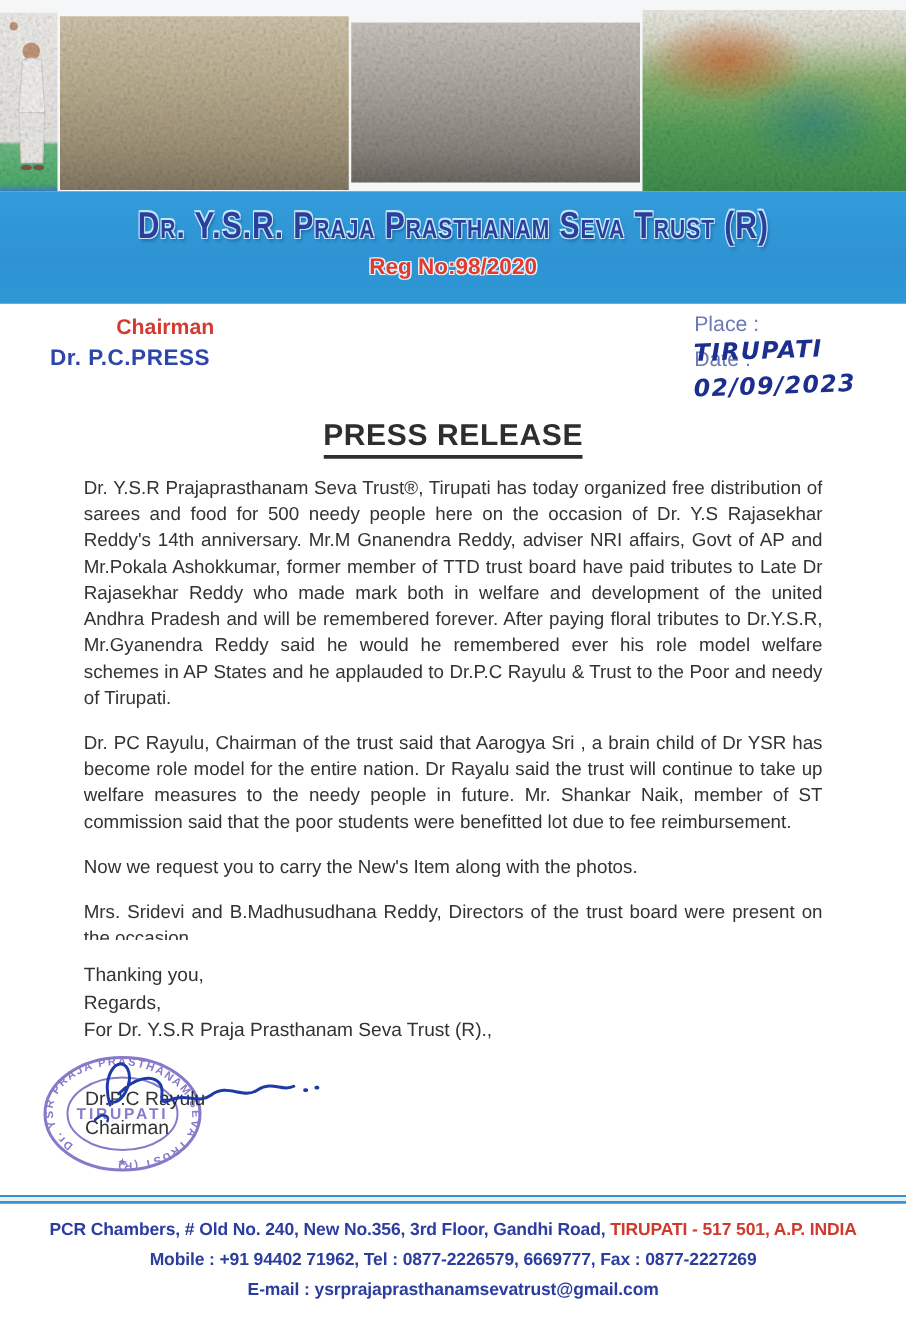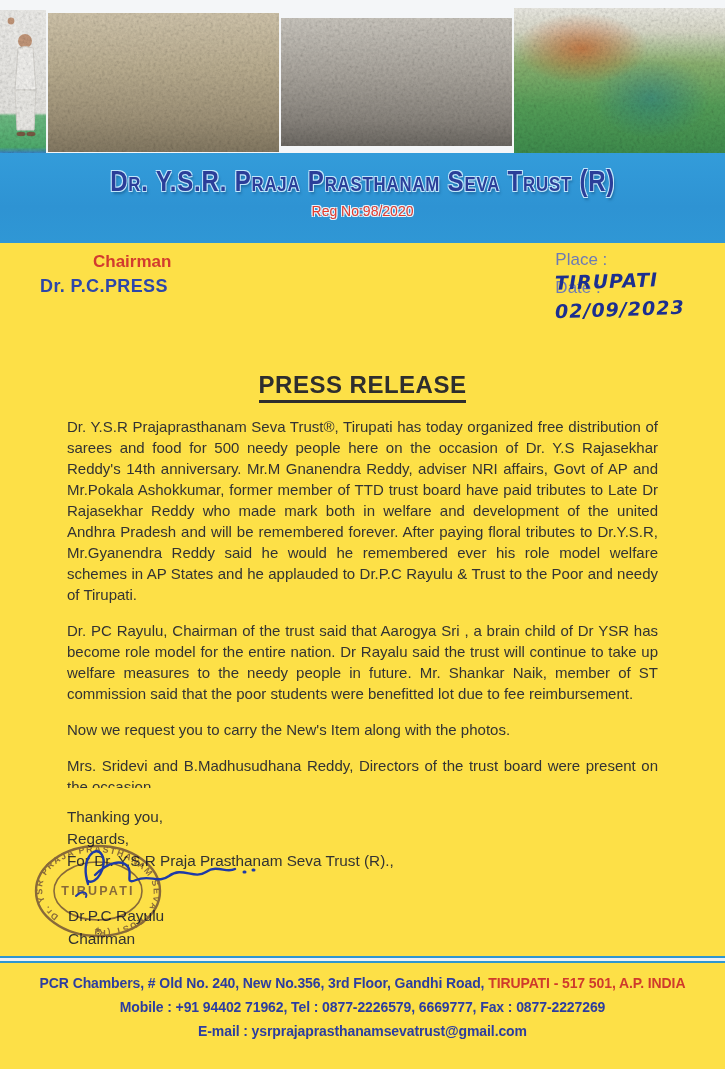--- a/index.html
+++ b/index.html
@@ -1,18 +1,18 @@
 <!DOCTYPE html>
 <html><head>
 <meta charset="utf-8">
 <style>
   html,body{margin:0;padding:0;background:#d8d8d8;}
   .page{
     width:725px;height:1069px;margin:0 auto;position:relative;overflow:hidden;
-    background:#fde047;font-family:"Liberation Sans",sans-serif;color:#333;
+    background:#ffffff;font-family:"Liberation Sans",sans-serif;color:#333;
     display:flex;flex-direction:column;
   }
   
   .banner{height:153px;padding-top:8px;box-sizing:border-box;display:flex;gap:2px;
     background:#f4f6f8;align-items:flex-start;}
   .photo{position:relative;overflow:hidden;}
   .photo svg.noise{position:absolute;inset:0;mix-blend-mode:multiply;opacity:.5;}
   .p-ysr{width:46px;height:143px;margin-top:2px;
     background:linear-gradient(180deg,#f2f1ee 0%,#e9e8e4 72%,#6fbe85 74%,#4fae6e 96%,#3a86c9 100%);}
   .p-sepia{width:231px;height:139px;margin-top:5px;
@@ -24,34 +24,34 @@
       radial-gradient(ellipse 45% 35% at 32% 28%, rgba(205,100,45,.75), rgba(205,100,45,0) 70%),
       radial-gradient(ellipse 40% 40% at 65% 62%, rgba(30,120,150,.45), rgba(30,120,150,0) 70%),
       linear-gradient(180deg,#f0efe8 0%,#ddddcc 16%,#8fb573 38%,#55a159 68%,#3f8f4e 100%);}
   
   .masthead{height:90px;box-sizing:border-box;padding-top:11px;text-align:center;
     background:linear-gradient(180deg,#339cda 0%,#2e93d3 60%,#2f97d5 100%);}
   .masthead-title{display:inline-block;font-variant:small-caps;font-weight:bold;
     font-size:30px;letter-spacing:1px;color:#2b3e99;white-space:nowrap;
     transform:scaleX(.8);transform-origin:50% 50%;
     text-shadow:-1px -1px 0 #c2e7fb,1px -1px 0 #c2e7fb,-1px 1px 0 #c2e7fb,1px 1px 0 #c2e7fb,2px 3px 3px rgba(0,40,80,.35);}
-  .masthead-reg{margin-top:5px;font-size:14px;font-weight:normal;color:#e23b2e;
+  .masthead-reg{margin-top:5px;font-size:18px;font-weight:bold;color:#e23b2e;
     text-shadow:-1px -1px 0 #eaf4fb,1px -1px 0 #eaf4fb,-1px 1px 0 #eaf4fb,1px 1px 0 #eaf4fb;}
   
   .info{height:68px;position:relative;}
   .chairman-role{position:absolute;left:93px;top:9px;font-size:17px;font-weight:bold;color:#d23b2f;}
   .chairman-name{position:absolute;left:40px;top:33px;font-size:18px;font-weight:bold;
     color:#2d47a9;letter-spacing:.4px;}
   .meta{position:absolute;right:40px;top:7px;}
   .meta-row{display:flex;align-items:baseline;height:28px;flex-direction:column;}
   .meta-label{width:60px;font-size:17px;color:#6d7ab5;}
   .handwriting{font-size:19px;font-weight:bold;font-style:italic;color:#1c2f8f;
     letter-spacing:1px;transform:rotate(-2deg);display:inline-block;font-family:"DejaVu Sans",sans-serif;}
   
-  .press-heading{margin:60px 0 0;text-align:center;font-size:24px;font-weight:bold;color:#2e2e2e;
+  .press-heading{margin:24px 0 0;text-align:center;font-size:24px;font-weight:bold;color:#2e2e2e;
     letter-spacing:.5px;}
   .press-heading span{border-bottom:3px solid #2e2e2e;padding-bottom:2px;}
   .content{margin:17px 67px 0;height:372px;overflow:hidden;font-size:15px;line-height:21px;
     text-align:justify;color:#333;}
   .content p{margin:0 0 15px;}
   .closing{margin:18px 67px 0;font-size:15.3px;line-height:22px;color:#333;position:relative;z-index:1;}
   .sig-area{margin:32px 12px 0 68px;font-size:15.5px;line-height:23px;color:#333;position:relative;z-index:1;}
   
   .stamp{position:absolute;left:32px;top:842px;width:132px;height:98px;z-index:2;
     opacity:.82;mix-blend-mode:multiply;}

